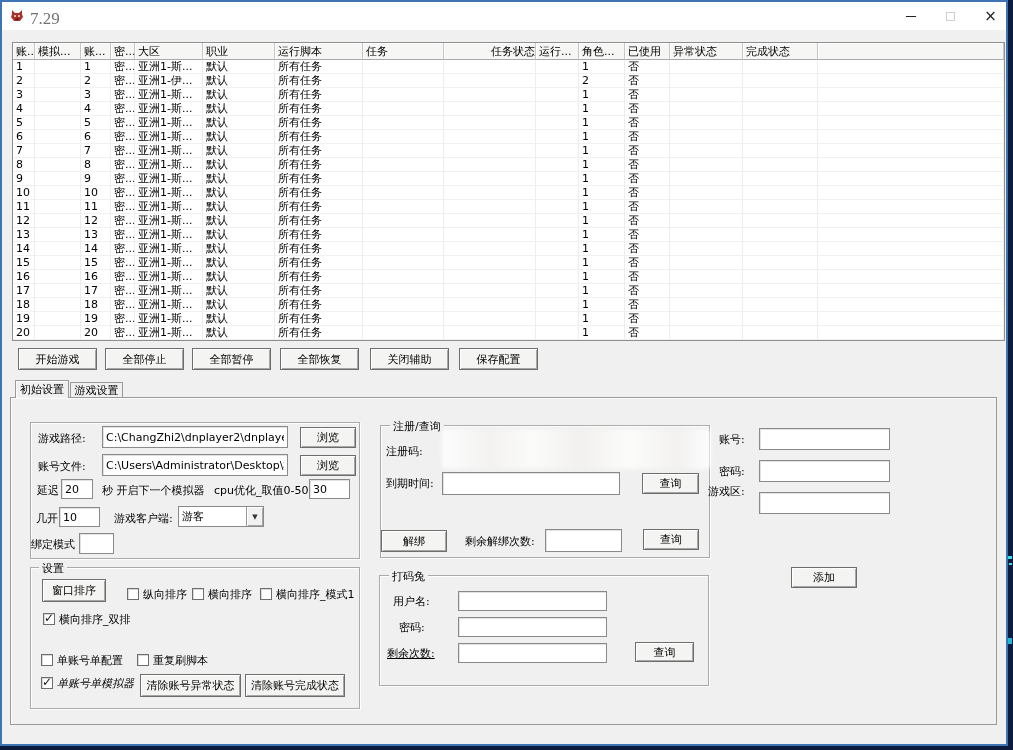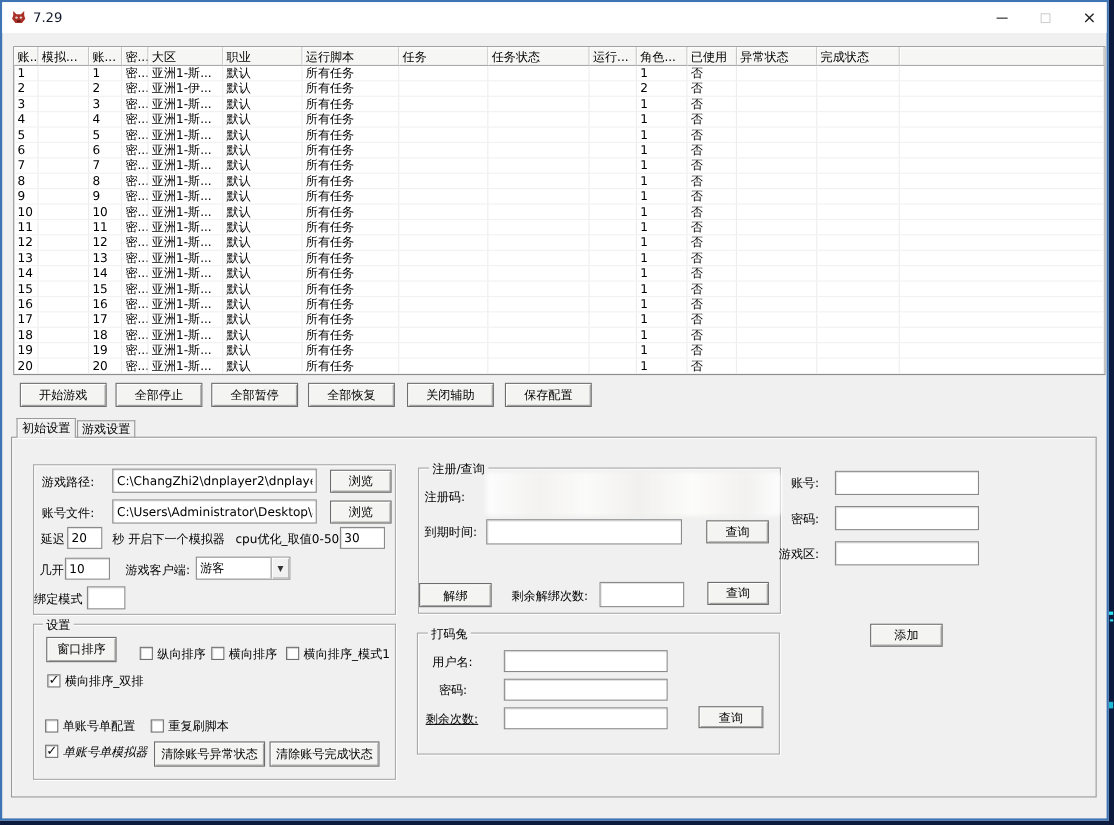--- a/index.html
+++ b/index.html
@@ -7,21 +7,21 @@
   body { font-family:"DejaVu Sans","Liberation Sans",sans-serif; font-size:11px; color:#000; background:#0c1633; position:relative; }
 
   
   .desktop { position:absolute; inset:0; background:#0d1b3e; }
   .desk-mark { position:absolute; background:#2ee0f0; }
 
   
   .window { position:absolute; left:0; top:0; width:1008px; height:746px; background:#f0f0f0; border:2px solid #3f74b4; }
   .titlebar { position:absolute; left:0; top:0; right:0; height:28px; background:#ffffff; }
   .app-icon { position:absolute; left:8px; top:7px; width:14px; height:14px; }
-  .win-title { position:absolute; left:28px; top:7px; font-size:12px; color:#0f172a; }
+  .win-title { position:absolute; left:28px; top:7px; font-size:17px; color:#737373;font-family:Liberation Serif, serif; }
   .cap-btn { position:absolute; top:0; width:31px; height:28px; display:flex; align-items:center; justify-content:center; }
   .min-glyph { width:10px; height:1px; background:#222; }
   .max-glyph { width:9px; height:9px; border:1px solid #cfcfcf; background:#fff; }
   .close-glyph { font-size:15px; color:#222; line-height:1; }
 
   
   .grid { position:absolute; left:10px; top:40px; width:993px; height:299px; background:#fff; border:1px solid #8e8e8e; display:flex; flex-direction:column; }
   .grid-header { display:flex; height:17px; flex:none; }
   .hcell { flex:none; background:#f6f6f5; border-right:1px solid #c6c6c6; border-bottom:1px solid #a9a9a9; box-shadow:inset 0 1px 0 #fff, inset 1px 0 0 #fff; padding:1px 0 0 3px; white-space:nowrap; overflow:hidden; }
   .hcell.flex, .cell.flex { flex:1 1 auto; }
@@ -97,21 +97,21 @@
   <div class="grid">
     <div class="grid-header" id="grid-header">
         <div class="hcell" style="width: 22px;">账...</div>
         <div class="hcell" style="width: 46px;">模拟...</div>
         <div class="hcell" style="width: 30px;">账...</div>
         <div class="hcell" style="width: 24px;">密...</div>
         <div class="hcell" style="width: 68px;">大区</div>
         <div class="hcell" style="width: 72px;">职业</div>
         <div class="hcell" style="width: 88px;">运行脚本</div>
         <div class="hcell" style="width: 81px;">任务</div>
-        <div class="hcell" style="width: 92px;">任务状态</div>
+        <div class="hcell" style="width: 92px; text-align: right;">任务状态</div>
         <div class="hcell" style="width: 43px;">运行...</div>
         <div class="hcell" style="width: 46px;">角色...</div>
         <div class="hcell" style="width: 45px;">已使用</div>
         <div class="hcell" style="width: 73px;">异常状态</div>
         <div class="hcell" style="width: 75px;">完成状态</div>
         <div class="hcell flex"></div>
       </div>
     <div class="grid-body" id="grid-body">
         <div class="grow">
           <div class="cell" style="width: 22px;">1</div>
@@ -533,17 +533,17 @@
   <span class="lbl" style="left:397px; top:618px;">密码:</span>
   <input class="field" style="left: 456px; top: 615px; width: 149px; height: 20px;" value="">
   <span class="lbl" style="left:385px; top:644px;text-decoration:underline;">剩余次数:</span>
   <input class="field" style="left: 456px; top: 641px; width: 149px; height: 20px;" value="">
   <div class="btn" style="left:633px; top:640px; width:59px; height:20px;">查询</div>
 
   <span class="lbl" style="left:717px; top:430px;">账号:</span>
   <input class="field" style="left: 757px; top: 426px; width: 131px; height: 22px;" value="">
   <span class="lbl" style="left:717px; top:462px;">密码:</span>
   <input class="field" style="left: 757px; top: 458px; width: 131px; height: 22px;" value="">
-  <span class="lbl" style="left:706px; top:494px;">游戏区:</span>
+  <span class="lbl" style="left:706px; top:482px;">游戏区:</span>
   <input class="field" style="left: 757px; top: 490px; width: 131px; height: 22px;" value="">
   <div class="btn" style="left:789px; top:565px; width:66px; height:21px;">添加</div>
 
 </div>
 
 </body></html>

